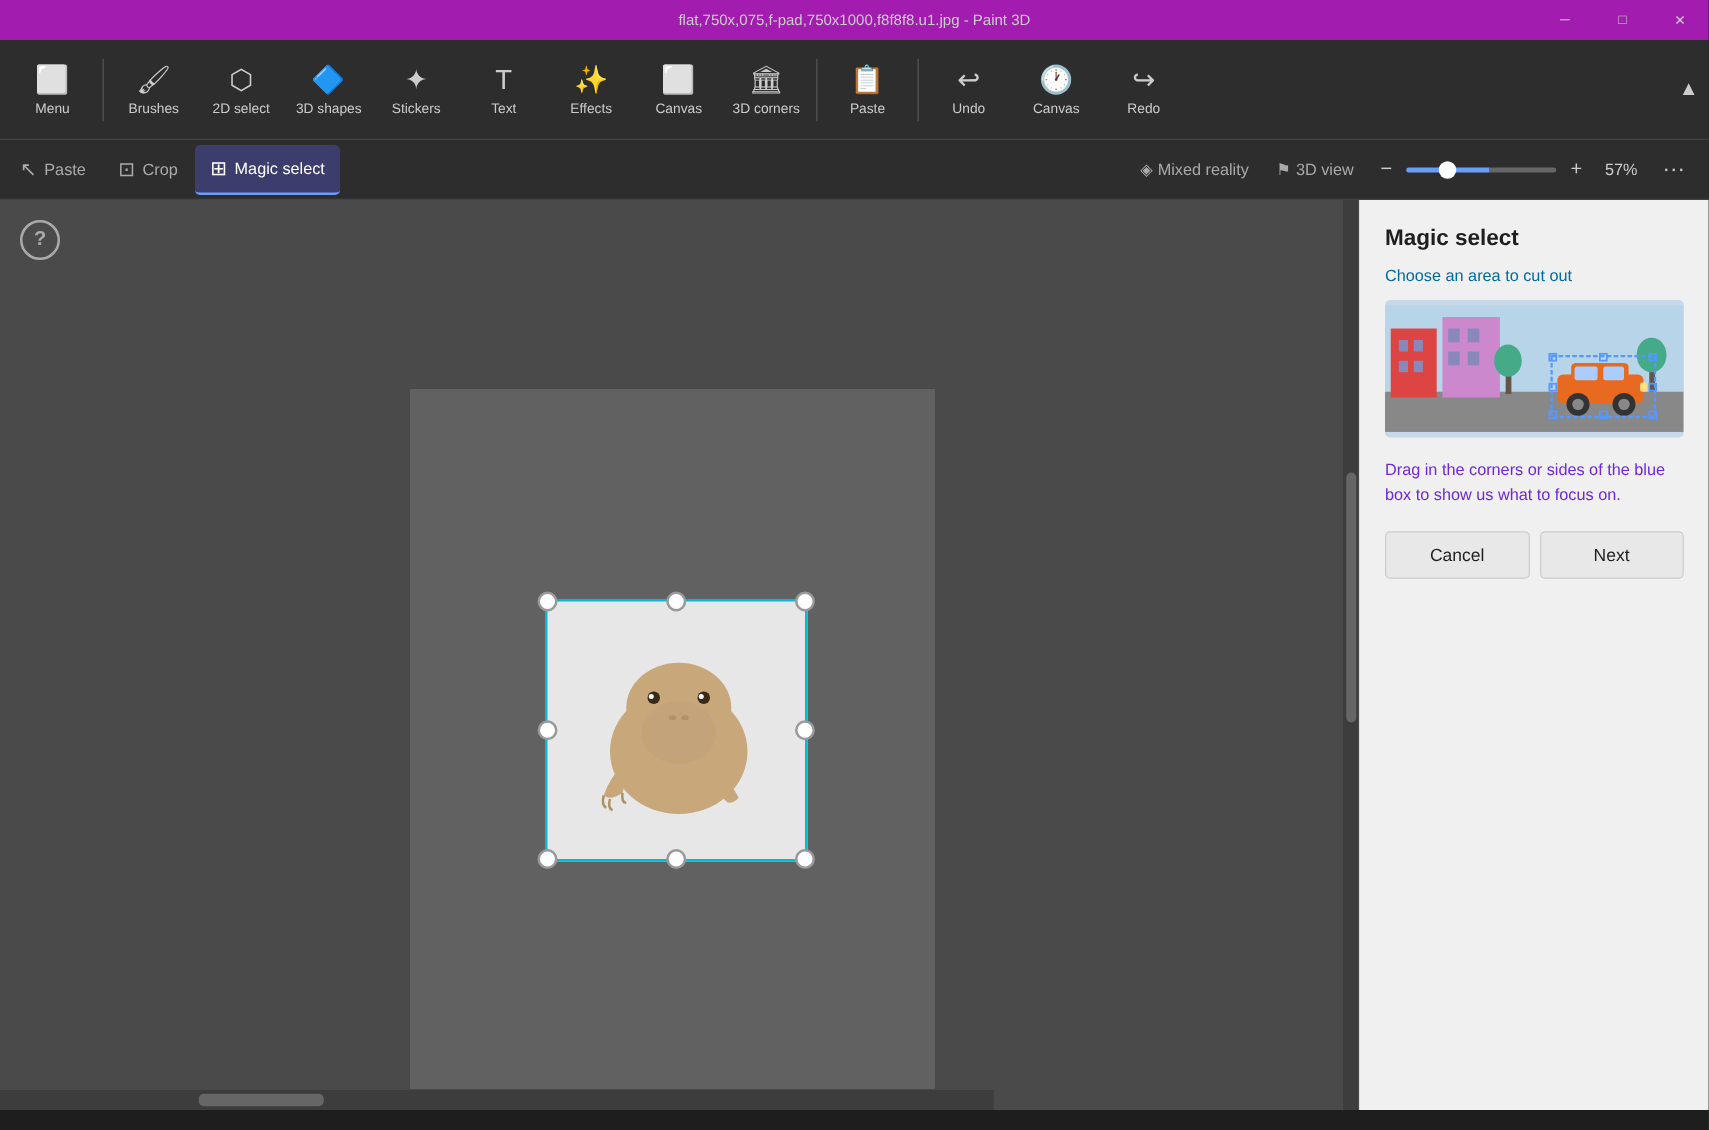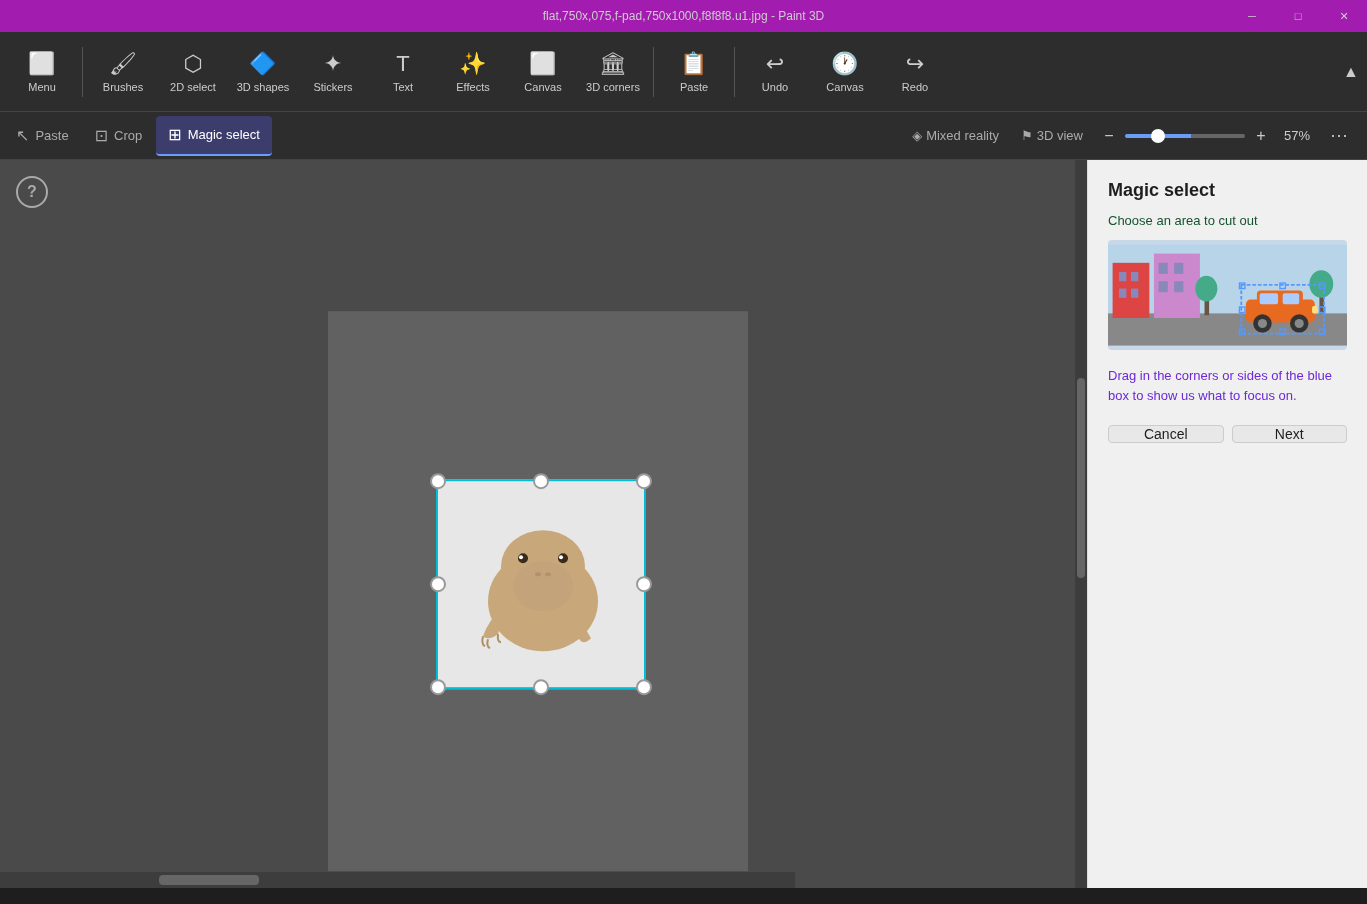--- a/index.html
+++ b/index.html
@@ -282,21 +282,21 @@
     }
     .panel-header {
       padding: 20px 20px 12px;
       font-size: 18px;
       font-weight: 600;
       color: #1e1e1e;
     }
     .panel-subtitle {
       padding: 0 20px 12px;
       font-size: 13px;
-      color: #14532d;
+      color: #0369a1;
     }
     .panel-preview {
       margin: 0 20px 16px;
       border-radius: 4px;
       overflow: hidden;
       height: 110px;
       background: #c8d8e8;
       position: relative;
     }
     .panel-description {
@@ -305,20 +305,21 @@
       color: #6d28d9;
       line-height: 1.5;
     }
     .panel-actions {
       display: flex;
       gap: 8px;
       padding: 0 20px;
     }
     .panel-btn {
       flex: 1;
+      padding: 10px;
       border-radius: 4px;
       border: 1px solid #ccc;
       background: #e8e8e8;
       font-size: 14px;
       cursor: pointer;
       color: #1e1e1e;
     }
     .panel-btn.primary {
       background: #e8e8e8;
     }

